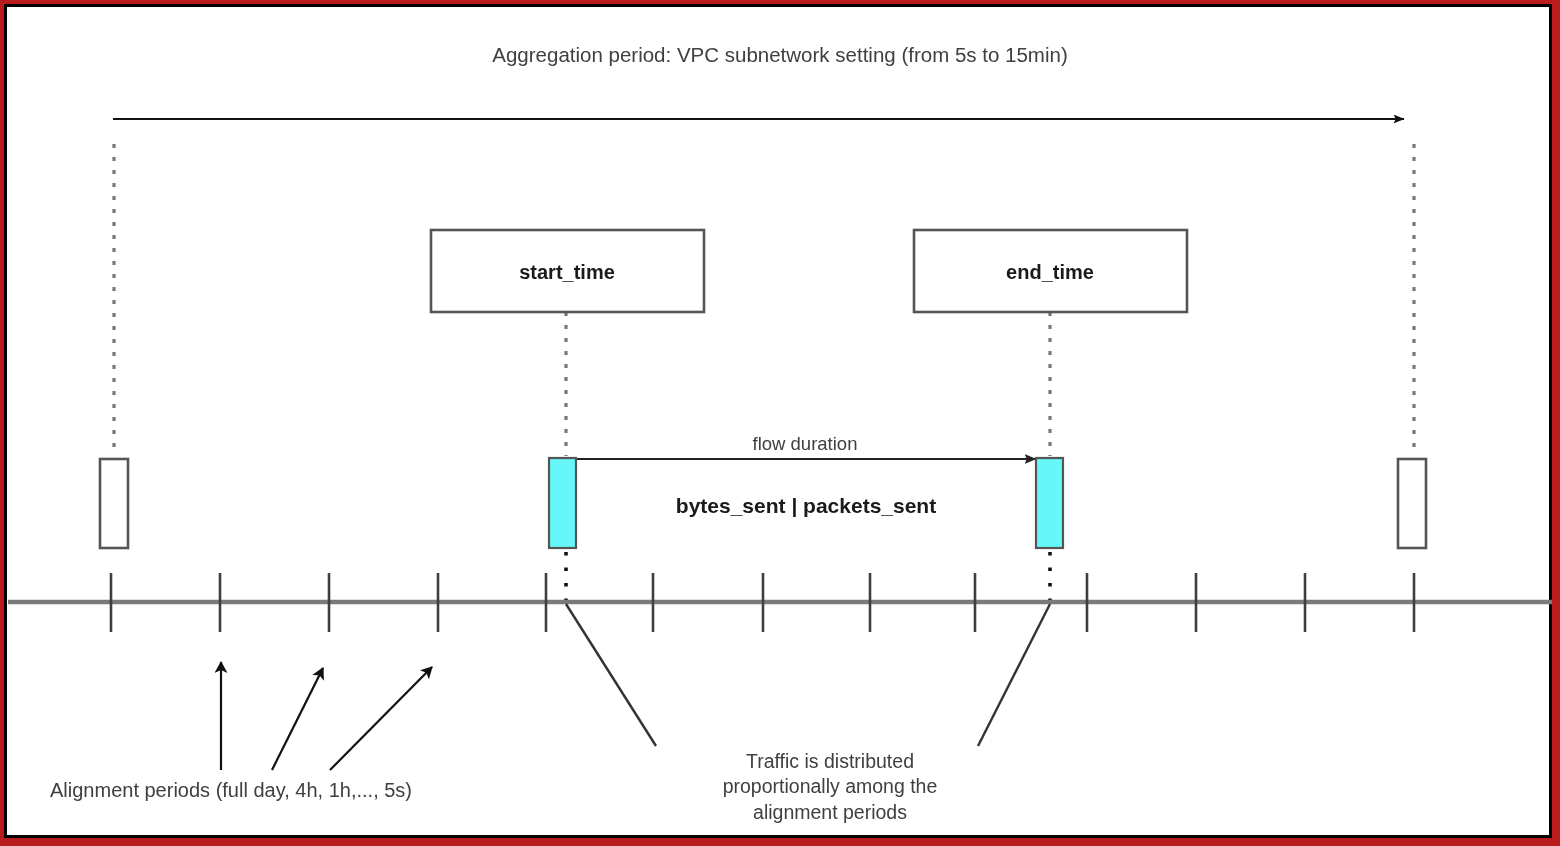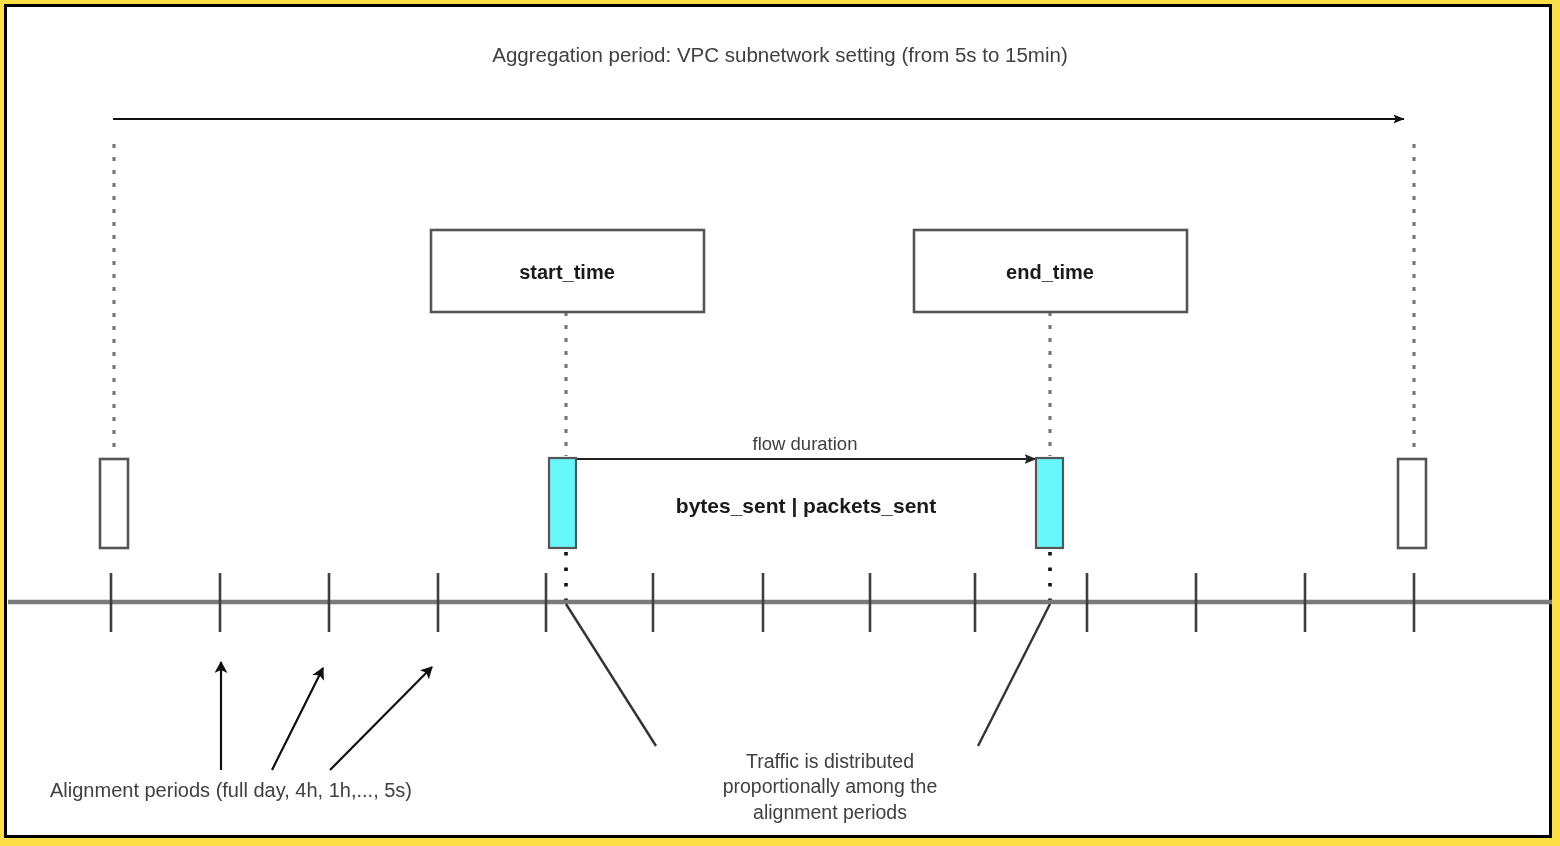--- a/index.html
+++ b/index.html
@@ -7,21 +7,21 @@
     padding: 0;
     background: #ffffff;
   }
   body {
     font-family: "Liberation Sans", sans-serif;
   }
   #canvas {
     position: relative;
     width: 1560px;
     height: 846px;
-    background: #fde047;
+    background: #b91c1c;
     overflow: hidden;
   }
   #frame {
     position: absolute;
     left: 4px;
     top: 4px;
     width: 1548px;
     height: 834px;
     border: 3px solid #000000;
     box-sizing: border-box;

